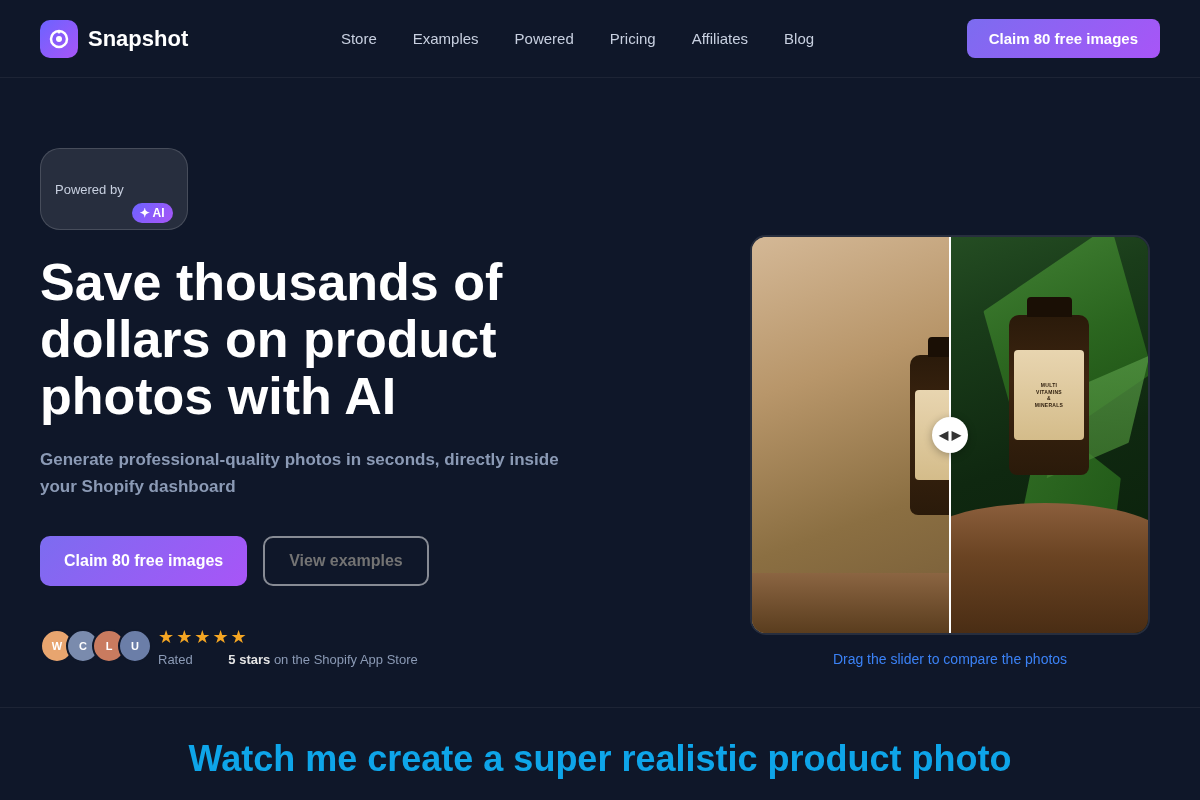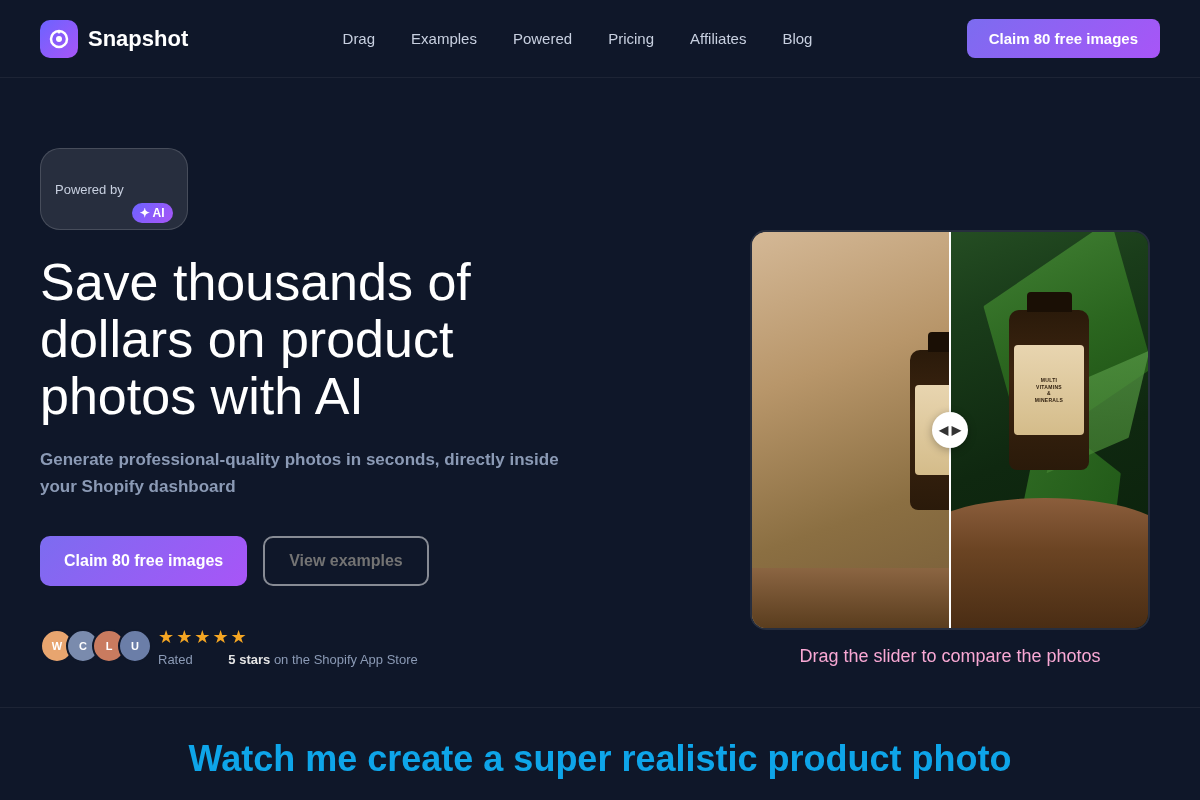--- a/index.html
+++ b/index.html
@@ -101,21 +101,21 @@
       font-size: 12px;
       font-weight: 700;
       color: white;
       display: flex;
       align-items: center;
       gap: 4px;
       margin-top: 48px;
     }
     .hero-title {
       font-size: 52px;
-      font-weight: 400;
+      font-weight: 700;
       line-height: 1.1;
       color: #ffffff;
       margin-bottom: 20px;
     }
     .hero-subtitle {
       font-size: 17px;
       color: #8b9ab5;
       line-height: 1.6;
       margin-bottom: 36px;
       font-weight: bold;
@@ -383,22 +383,22 @@
     }
     .handle-arrows {
       display: flex;
       gap: 2px;
       font-size: 12px;
       color: #333;
       font-weight: 900;
     }
 
     .comparison-caption {
-      font-size: 18px;
-      color: #f9a8d4;
+      font-size: 14px;
+      color: #3b82f6;
       text-align: center;
     }
 
     
     .bottom-section {
       padding: 30px 40px;
       text-align: center;
       border-top: 1px solid rgba(255,255,255,0.06);
     }
     .bottom-title {
@@ -416,21 +416,21 @@
       <svg width="22" height="22" viewBox="0 0 22 22" fill="none">
         <circle cx="11" cy="11" r="8" stroke="white" stroke-width="2.5"></circle>
         <circle cx="11" cy="11" r="3" fill="white"></circle>
         <circle cx="11" cy="4" r="1.5" fill="white"></circle>
       </svg>
     </div>
     <span class="logo-text">Snapshot</span>
   </a>
 
   <ul class="nav-links">
-    <li><a href="#">Drag</a></li>
+    <li><a href="#">Store</a></li>
     <li><a href="#">Examples</a></li>
     <li><a href="#">Powered</a></li>
     <li><a href="#">Pricing</a></li>
     <li><a href="#">Affiliates</a></li>
     <li><a href="#">Blog</a></li>
   </ul>
 
   <button class="btn-claim-nav">Claim 80 free images</button>
 </nav>
 

